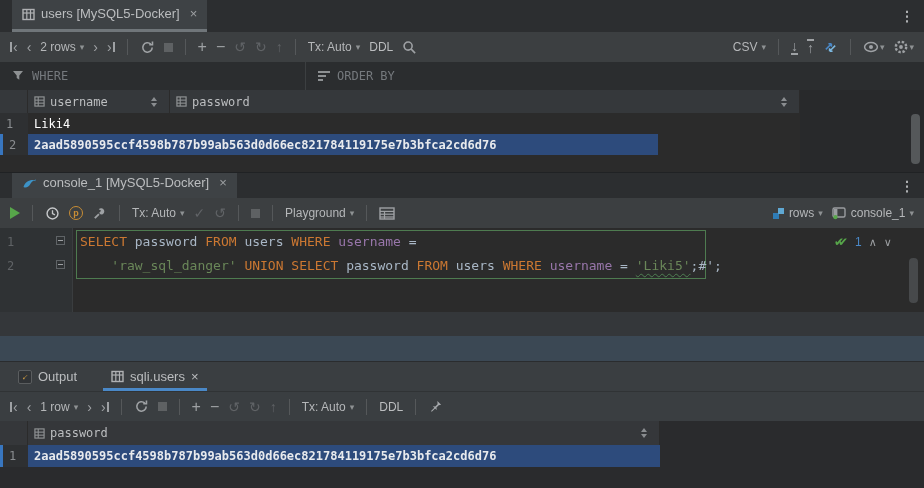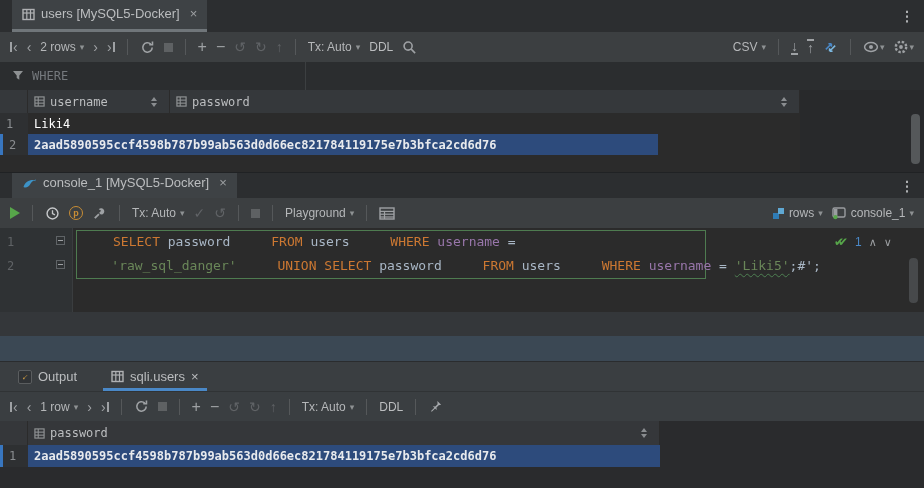--- a/index.html
+++ b/index.html
@@ -65,21 +65,21 @@
   
   .editor{ top:228px; height:84px; left:0; width:924px; background:#2B2B2B;}
   .gutter{ left:0; top:0; width:73px; height:84px; background:#2F3234; border-right:1px solid #3A3D3F;}
   .lnum{ position:absolute; left:7px; color:#606366; font-family:"DejaVu Sans Mono",monospace; font-size:12px; line-height:24px;}
   .gcheck{ position:absolute; left:27px; top:4px; color:#57A64A; font-size:12px;}
   .fold{ position:absolute; left:56px; width:9px; height:9px; border:1px solid #5F6366;
          background:linear-gradient(#9DA0A3,#9DA0A3) center/5px 1px no-repeat;}
   .stmtbox{ left:76px; top:2px; width:630px; height:49px; border:1px solid #4E7B50;}
   .cline{ position:absolute; left:80px; white-space:pre; font-family:"DejaVu Sans Mono",monospace;
           font-size:13px; line-height:24px;}
-  .kw{color:#CC7832;margin-left:33px;} .id{color:#A9B7C6;} .col{color:#9876AA;} .op{color:#A9B7C6;}
+  .kw{color:#CC7832;} .id{color:#A9B7C6;} .col{color:#9876AA;} .op{color:#A9B7C6;}
   .str{color:#6A8759;} .plain{color:#A9B7C6;}
   .strerr{color:#6A8759; text-decoration:underline wavy #4E8052 1px; text-underline-offset:3px;}
   .ind{ left:834px; top:2px; display:flex; align-items:center; gap:7px; line-height:24px;}
   .dblcheck{ color:#57A64A; letter-spacing:-6px; font-size:12px; padding-right:6px;}
   .resnum{ color:#4A88C7;}
   .caret{ color:#9DA0A3; font-size:11px;}
   
   .strip1{ top:312px; height:24px; left:0; width:924px; background:#34373A;}
   .strip2{ top:336px; height:25px; left:0; width:924px; background:#3B4854;}
   
@@ -187,20 +187,28 @@
   <div class="abs filterbar">
     <div class="fhalf">
       <span class="icn">
         <svg width="13" height="12" viewBox="0 0 13 12">
             <path d="M1 1h10L7.3 5.6v4.2L4.7 7.9V5.6L1 1z" fill="#8E9193"></path>
           </svg>
       </span>
       <span>WHERE</span>
     </div>
     <div class="fdiv"></div>
+    <div class="fhalf" style="position:absolute;left:306px;">
+      <span class="obar">
+          <b style="width:12px"></b>
+          <b style="width:8px"></b>
+          <b style="width:5px"></b>
+        </span>
+      <span>ORDER BY</span>
+    </div>
   </div>
 
   <div class="abs grid1 mono">
     <div class="abs g1void"></div>
     <div class="hrow">
       <div class="hcell gutterh"></div>
       <div class="hcell" style="width:142px">
         <span class="icn">
             <svg width="11" height="11" viewBox="0 0 12 12">
               <rect x="1" y="1" width="10" height="10" fill="none" stroke="#8E9193" stroke-width="1.3"></rect>

